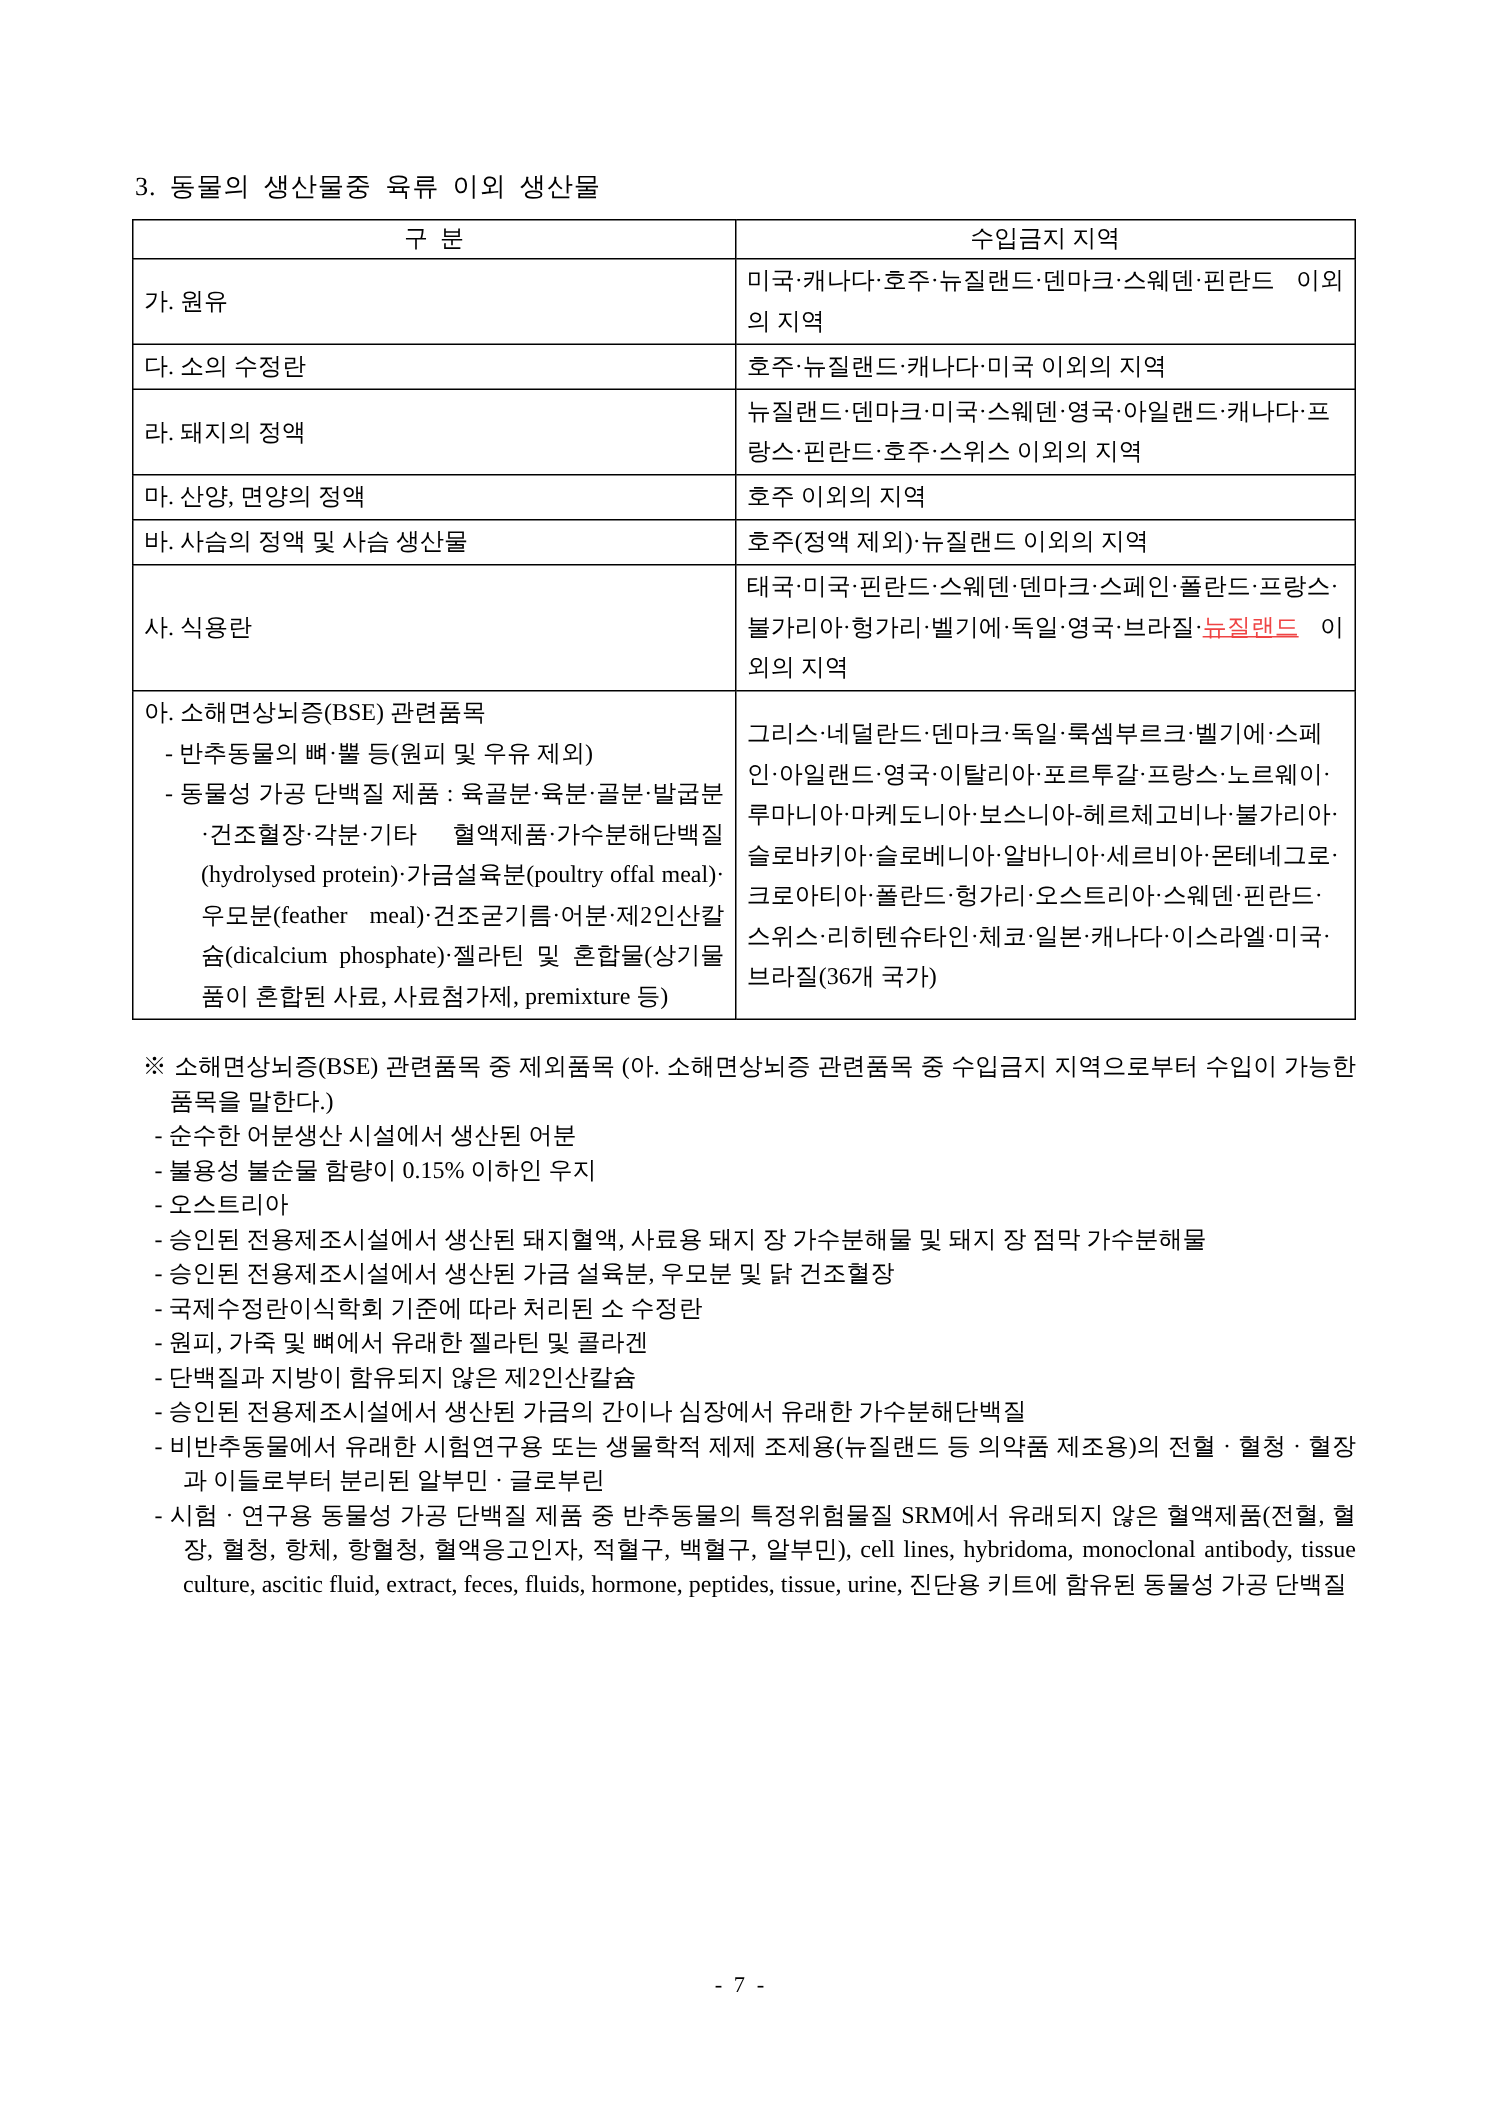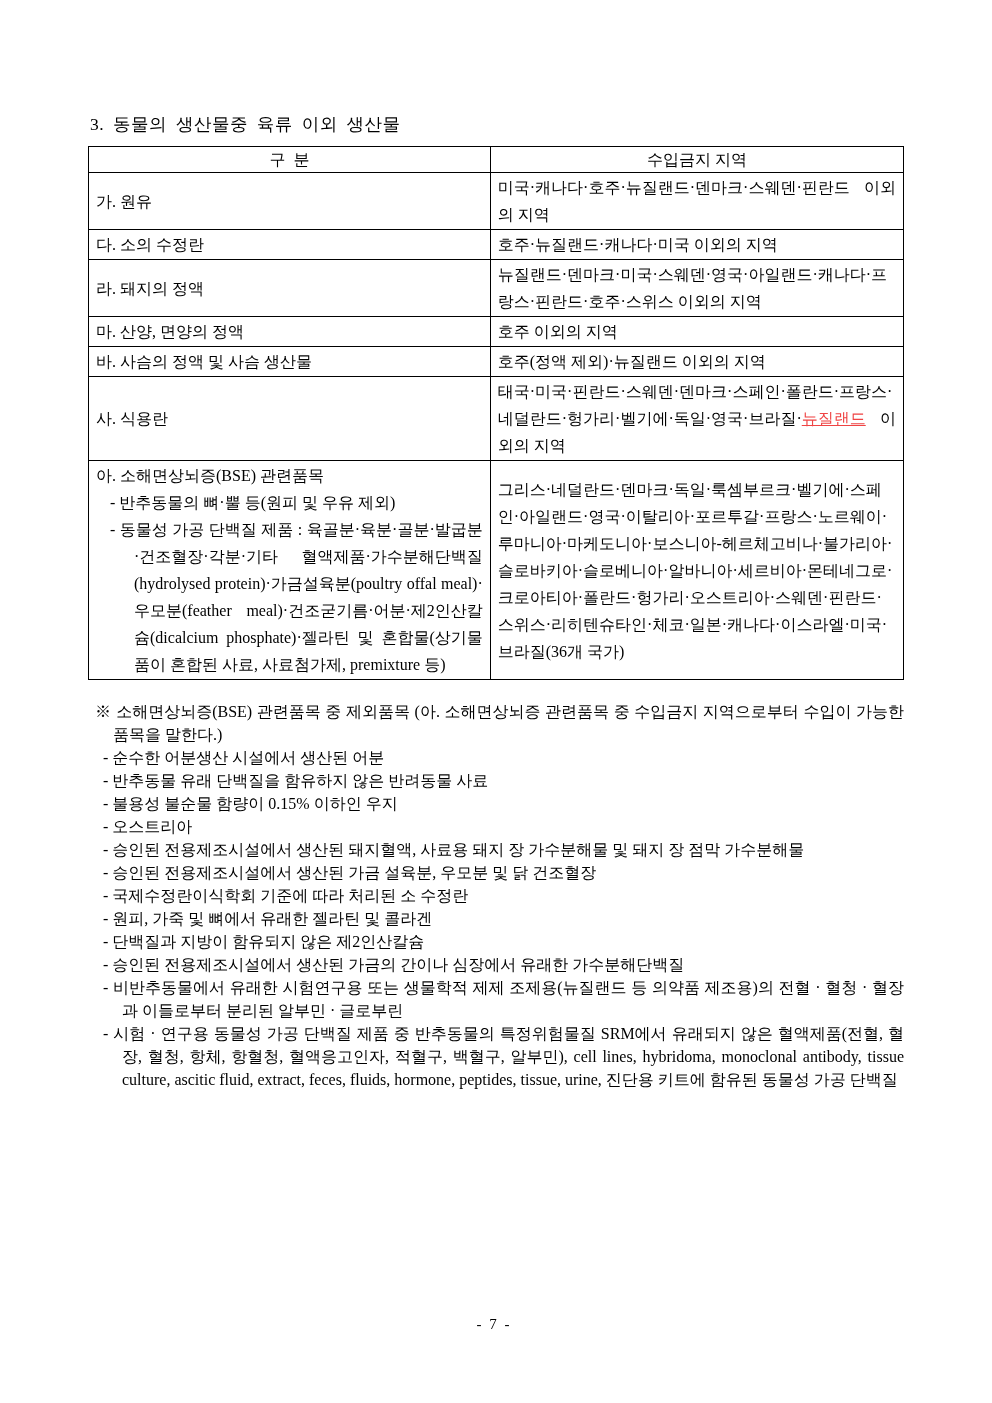--- a/index.html
+++ b/index.html
@@ -119,37 +119,36 @@
       <tr>
         <td class="category">마. 산양, 면양의 정액</td>
         <td class="region">호주 이외의 지역</td>
       </tr>
       <tr>
         <td class="category">바. 사슴의 정액 및 사슴 생산물</td>
         <td class="region">호주(정액 제외)·뉴질랜드 이외의 지역</td>
       </tr>
       <tr>
         <td class="category">사. 식용란</td>
-        <td class="region"><span>태국·미국·핀란드·스웨덴·덴마크·스페인·폴란드·프랑스·네덜란드·헝가리·벨기에·독일·영국·브라질·</span><span class="nz-link">뉴질랜드</span><span> 이외의 지역</span></td>
+        <td class="region"><span>태국·미국·핀란드·스웨덴·덴마크·스페인·폴란드·프랑스·불가리아·헝가리·벨기에·독일·영국·브라질·</span><span class="nz-link">뉴질랜드</span><span> 이외의 지역</span></td>
       </tr>
       <tr>
         <td class="category category-complex">
           <div class="cat-title">아. 소해면상뇌증(BSE) 관련품목</div>
           <div class="cat-item">- 반추동물의 뼈·뿔 등(원피 및 우유 제외)</div>
           <div class="cat-item">- 동물성 가공 단백질 제품 : 육골분·육분·골분·발굽분·건조혈장·각분·기타 혈액제품·가수분해단백질(hydrolysed protein)·가금설육분(poultry offal meal)·우모분(feather meal)·건조굳기름·어분·제2인산칼슘(dicalcium phosphate)·젤라틴 및 혼합물(상기물품이 혼합된 사료, 사료첨가제, premixture 등)</div>
         </td>
         <td class="region">그리스·네덜란드·덴마크·독일·룩셈부르크·벨기에·스페인·아일랜드·영국·이탈리아·포르투갈·프랑스·노르웨이·루마니아·마케도니아·보스니아-헤르체고비나·불가리아·슬로바키아·슬로베니아·알바니아·세르비아·몬테네그로·크로아티아·폴란드·헝가리·오스트리아·스웨덴·핀란드·스위스·리히텐슈타인·체코·일본·캐나다·이스라엘·미국·브라질(36개 국가)</td>
       </tr>
     </tbody>
       </table>
 
     <div class="notes">
       <div class="note-intro"><span>※</span> <span>소해면상뇌증(BSE) 관련품목 중 제외품목 (아. 소해면상뇌증 관련품목 중 수입금지 지역으로부터 수입이 가능한 품목을 말한다.)</span></div>
       <div class="note-item"><span>-</span> <span>순수한 어분생산 시설에서 생산된 어분</span></div>
-      <div class="note-item"><span>-</span> <span>반추동물 유래 단백질을 함유하지 않은 반려동물 사료</span></div>
       <div class="note-item"><span>-</span> <span>불용성 불순물 함량이 0.15% 이하인 우지</span></div>
       <div class="note-item"><span>-</span> <span>오스트리아</span></div>
       <div class="note-item"><span>-</span> <span>승인된 전용제조시설에서 생산된 돼지혈액, 사료용 돼지 장 가수분해물 및 돼지 장 점막 가수분해물</span></div>
       <div class="note-item"><span>-</span> <span>승인된 전용제조시설에서 생산된 가금 설육분, 우모분 및 닭 건조혈장</span></div>
       <div class="note-item"><span>-</span> <span>국제수정란이식학회 기준에 따라 처리된 소 수정란</span></div>
       <div class="note-item"><span>-</span> <span>원피, 가죽 및 뼈에서 유래한 젤라틴 및 콜라겐</span></div>
       <div class="note-item"><span>-</span> <span>단백질과 지방이 함유되지 않은 제2인산칼슘</span></div>
       <div class="note-item"><span>-</span> <span>승인된 전용제조시설에서 생산된 가금의 간이나 심장에서 유래한 가수분해단백질</span></div>
       <div class="note-item"><span>-</span> <span>비반추동물에서 유래한 시험연구용 또는 생물학적 제제 조제용(뉴질랜드 등 의약품 제조용)의 전혈 · 혈청 · 혈장과 이들로부터 분리된 알부민 · 글로부린</span></div>
       <div class="note-item"><span>-</span> <span>시험 · 연구용 동물성 가공 단백질 제품 중 반추동물의 특정위험물질 SRM에서 유래되지 않은 혈액제품(전혈, 혈장, 혈청, 항체, 항혈청, 혈액응고인자, 적혈구, 백혈구, 알부민), cell lines, hybridoma, monoclonal antibody, tissue culture, ascitic fluid,  extract, feces, fluids, hormone, peptides, tissue, urine, 진단용 키트에 함유된 동물성 가공 단백질</span></div>

